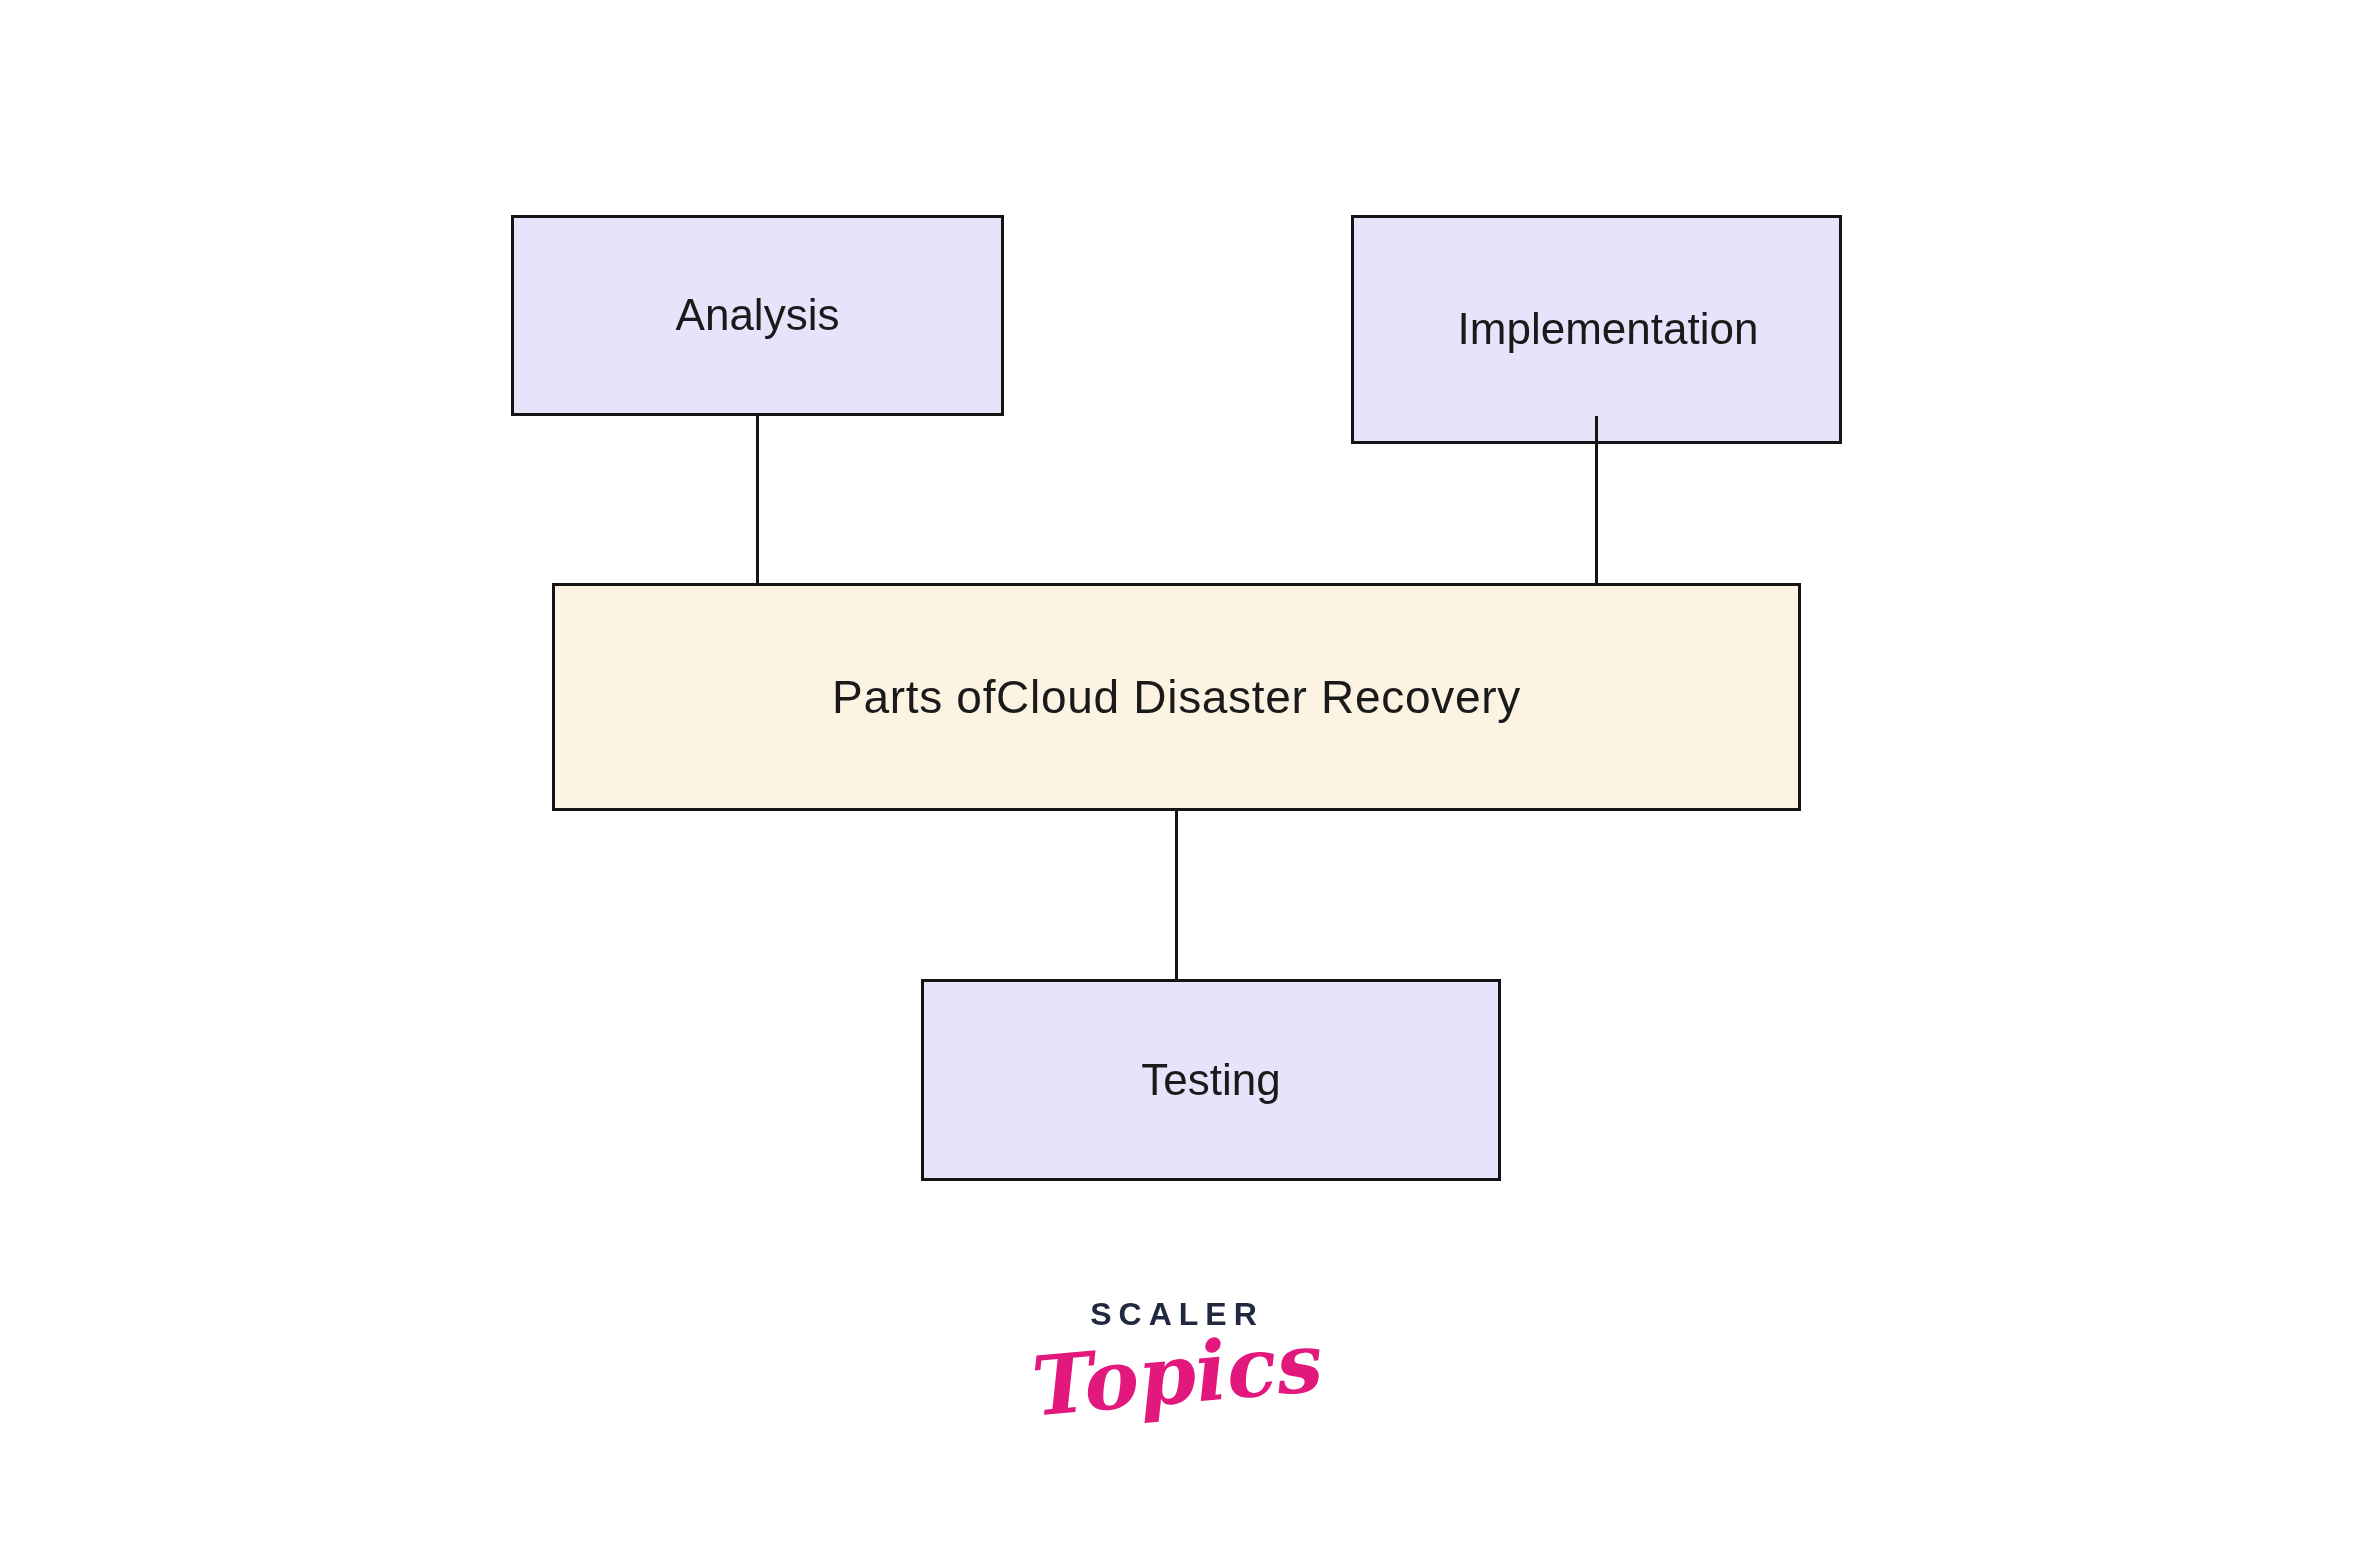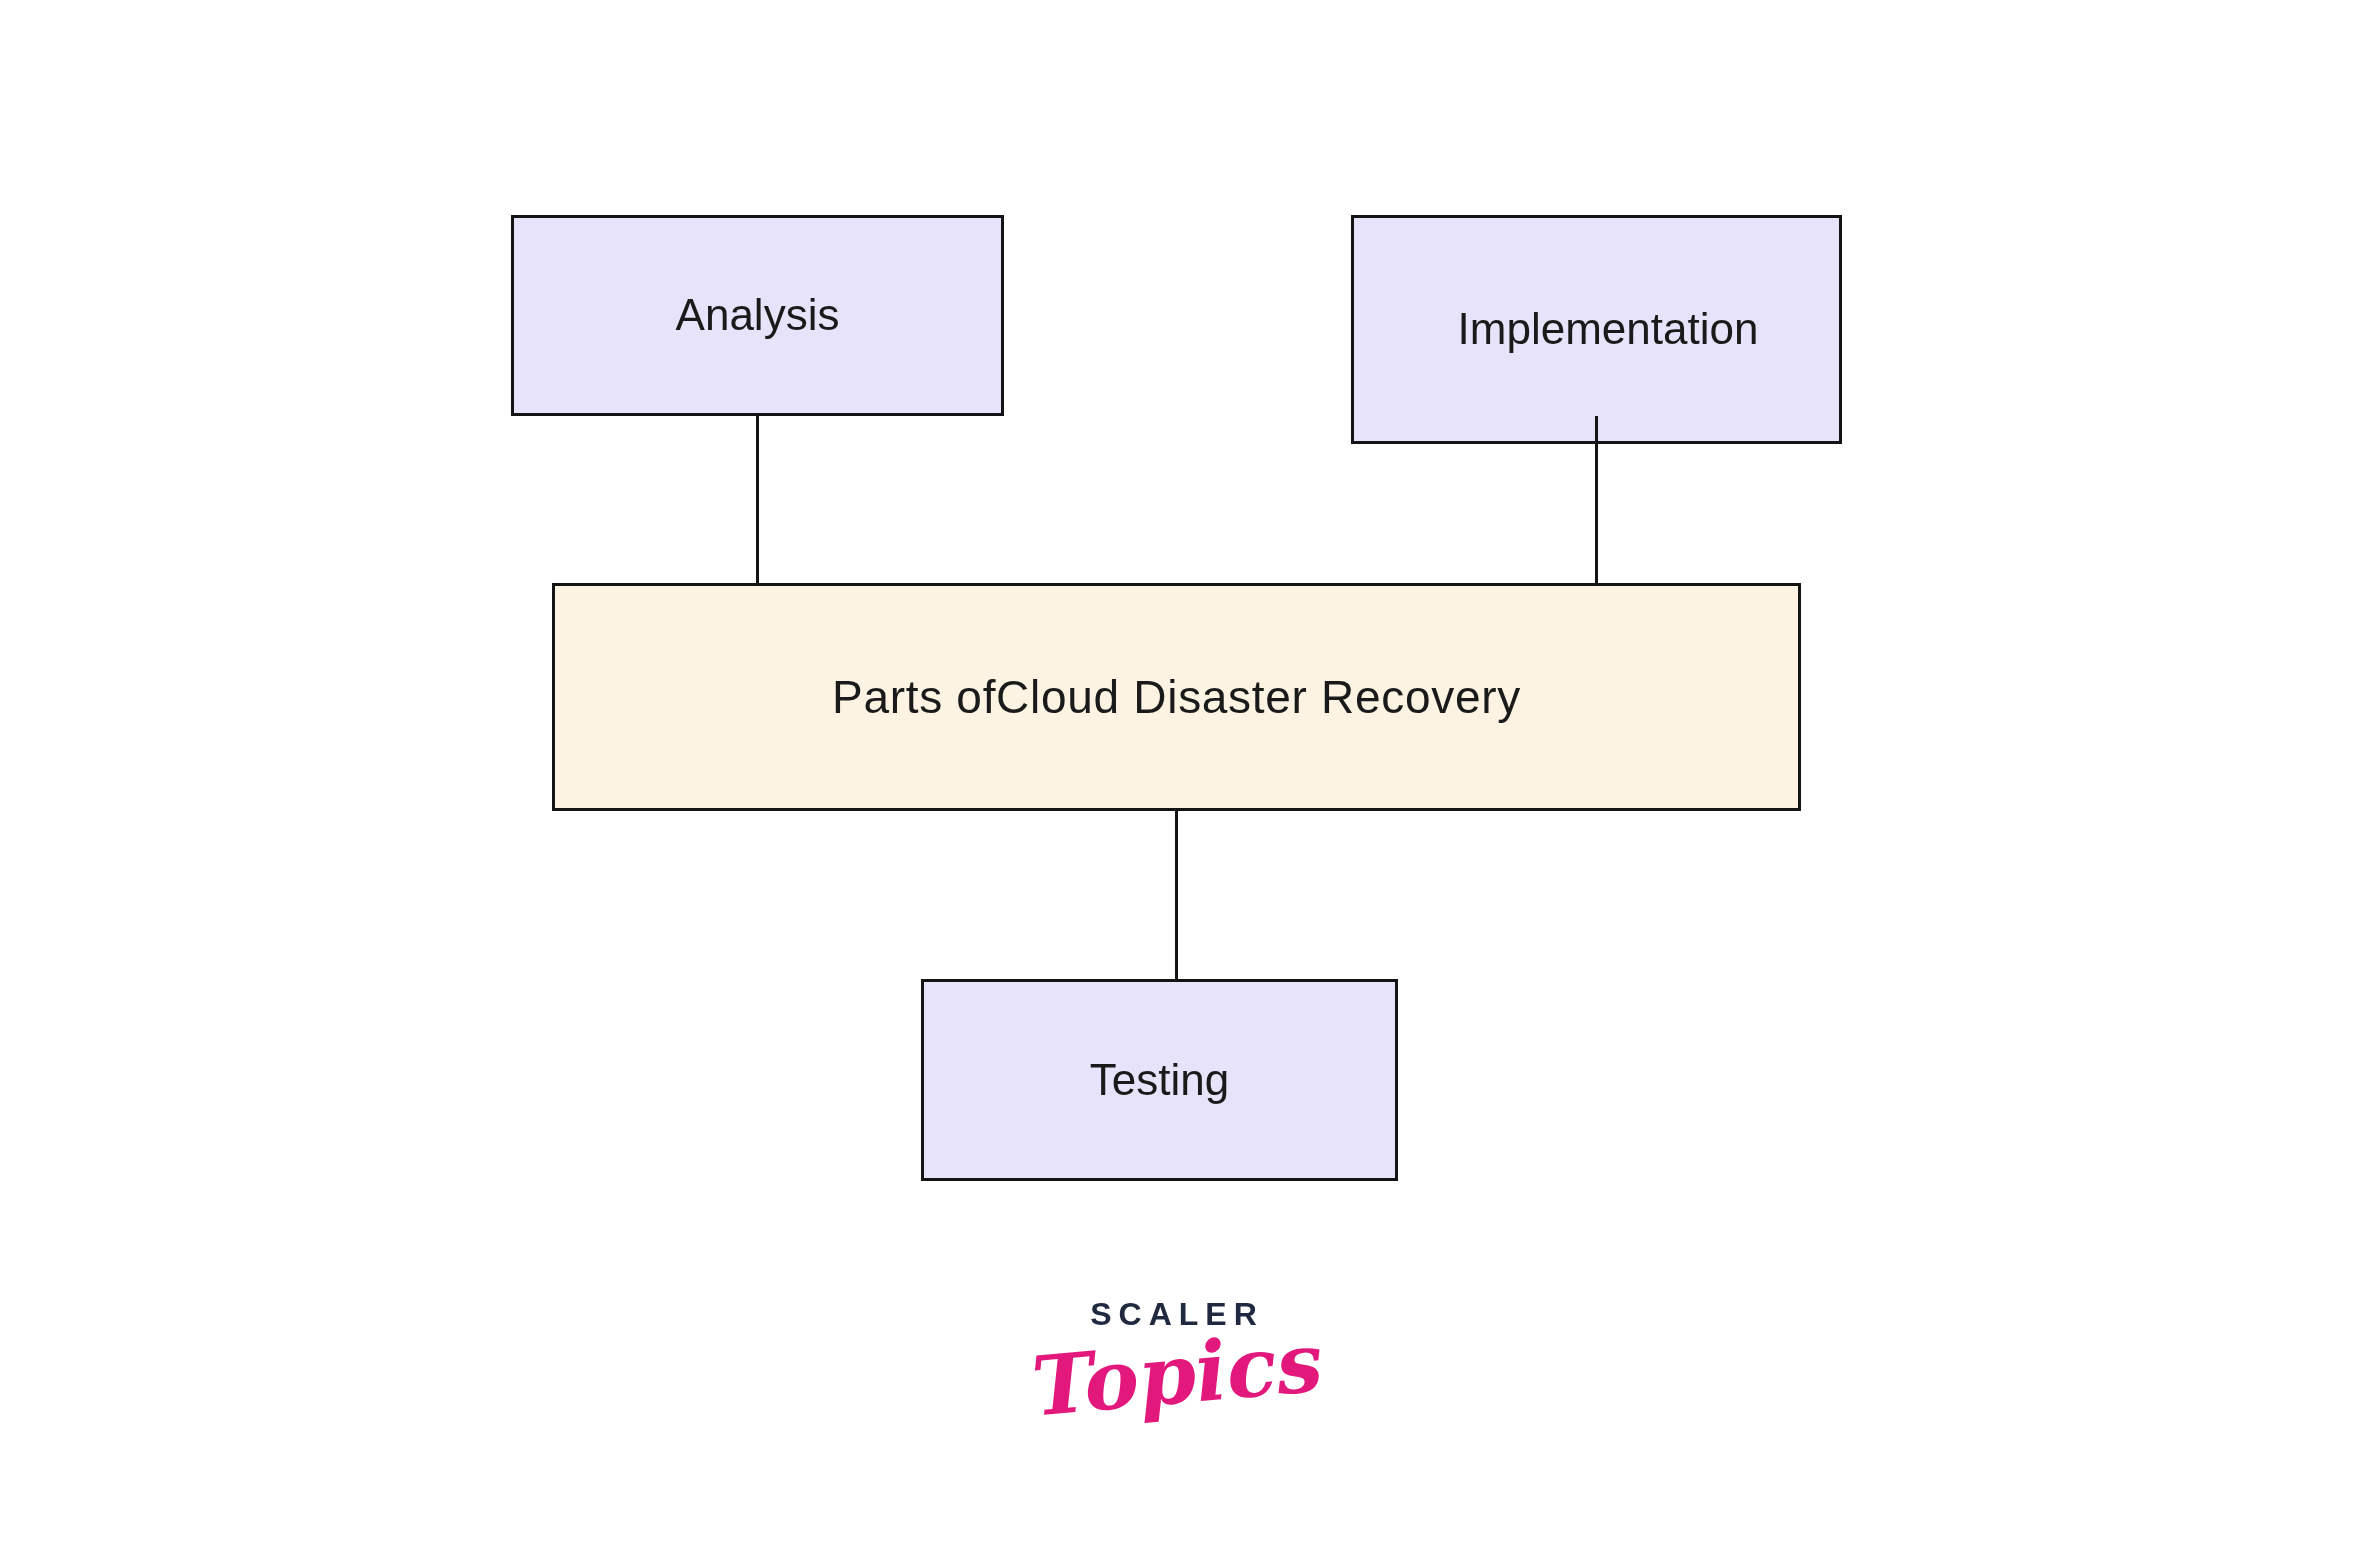--- a/index.html
+++ b/index.html
@@ -33,21 +33,21 @@
     align-items: center;
     justify-content: center;
   }
   .node-label {
     font-size: 44px;
     color: var(--text);
     line-height: 1.2;
   }
   .node-analysis        { left: 511px;  top: 179px;  width: 493px;  height: 201px; }
   .node-implementation  { left: 1351px; top: 179px;  width: 491px;  height: 229px; padding-left: 23px; }
-  .node-testing         { left: 921px; top: 943px; width: 477px;  height: 202px; }
+  .node-testing         { left: 921px; top: 943px; width: 580px;  height: 202px; }
   .center-box {
     position: absolute;
     left: 552px; top: 547px;
     width: 1249px; height: 228px;
     background: var(--center-fill);
     border: 3.5px solid var(--border);
     display: flex;
     align-items: center;
     justify-content: center;
   }

